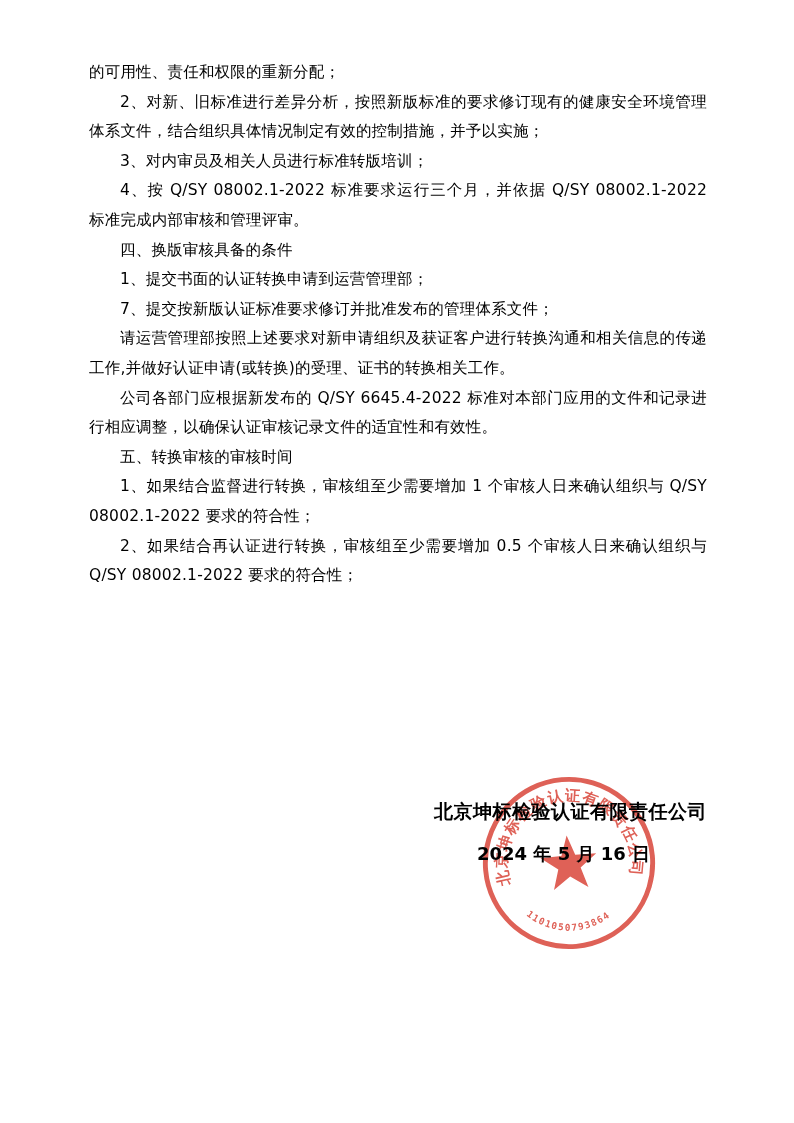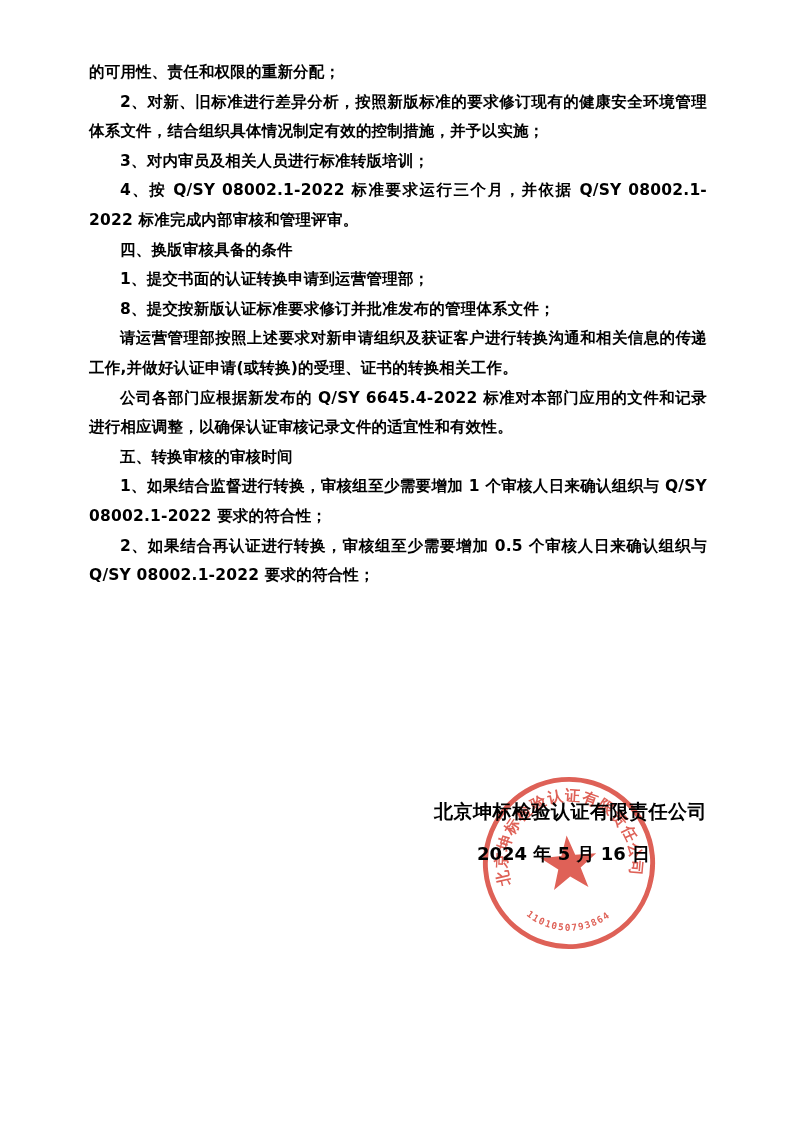--- a/index.html
+++ b/index.html
@@ -17,21 +17,21 @@
     font-family: "DejaVu Sans", "Liberation Sans", sans-serif;
     color: #000000;
   }
   .body-text {
     position: absolute;
     left: 89px;
     top: 58px;
     width: 618px;
     font-size: 15.5px;
     line-height: 29.6px;
-    font-weight: 700;
+    font-weight: 400;
     text-align: justify;
     letter-spacing: 0.2px;
   }
   .para { margin: 0; }
   .para.indent { text-indent: 31px; }
 
   .sign-company {
     position: absolute;
     top: 799px;
     left: 434px;
@@ -83,21 +83,21 @@
 <div class="page">
 
   <div class="body-text">
 
   <p class="para">的可用性、责任和权限的重新分配；</p>
       <p class="para indent">2、对新、旧标准进行差异分析，按照新版标准的要求修订现有的健康安全环境管理体系文件，结合组织具体情况制定有效的控制措施，并予以实施；</p>
       <p class="para indent">3、对内审员及相关人员进行标准转版培训；</p>
       <p class="para indent">4、按 Q/SY 08002.1-2022 标准要求运行三个月，并依据 Q/SY 08002.1-2022 标准完成内部审核和管理评审。</p>
       <p class="para indent">四、换版审核具备的条件</p>
       <p class="para indent">1、提交书面的认证转换申请到运营管理部；</p>
-      <p class="para indent">8、提交按新版认证标准要求修订并批准发布的管理体系文件；</p>
+      <p class="para indent">7、提交按新版认证标准要求修订并批准发布的管理体系文件；</p>
       <p class="para indent">请运营管理部按照上述要求对新申请组织及获证客户进行转换沟通和相关信息的传递工作,并做好认证申请(或转换)的受理、证书的转换相关工作。</p>
       <p class="para indent">公司各部门应根据新发布的 Q/SY 6645.4-2022 标准对本部门应用的文件和记录进行相应调整，以确保认证审核记录文件的适宜性和有效性。</p>
       <p class="para indent">五、转换审核的审核时间</p>
       <p class="para indent">1、如果结合监督进行转换，审核组至少需要增加 1 个审核人日来确认组织与 Q/SY 08002.1-2022 要求的符合性；</p>
       <p class="para indent">2、如果结合再认证进行转换，审核组至少需要增加 0.5 个审核人日来确认组织与 Q/SY 08002.1-2022 要求的符合性；</p>
     </div>
 
   <div class="sign-company">北京坤标检验认证有限责任公司</div>
 
   <div class="sign-date">2024 年 5 月 16 日</div>

